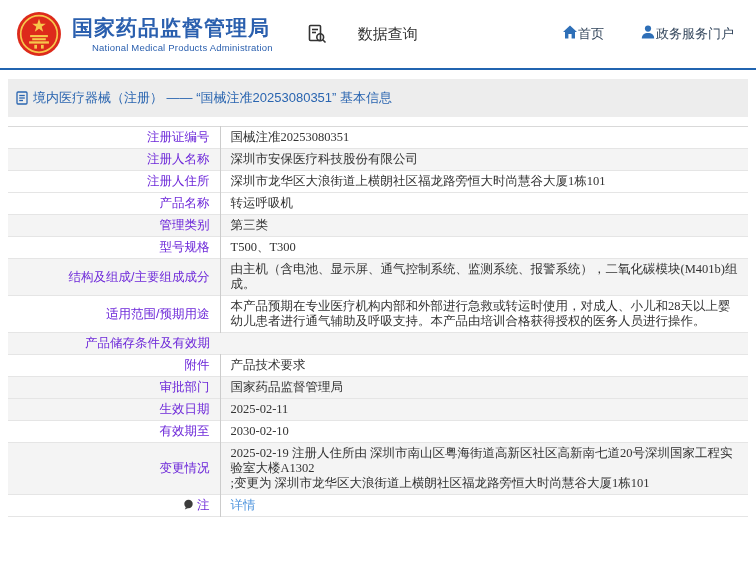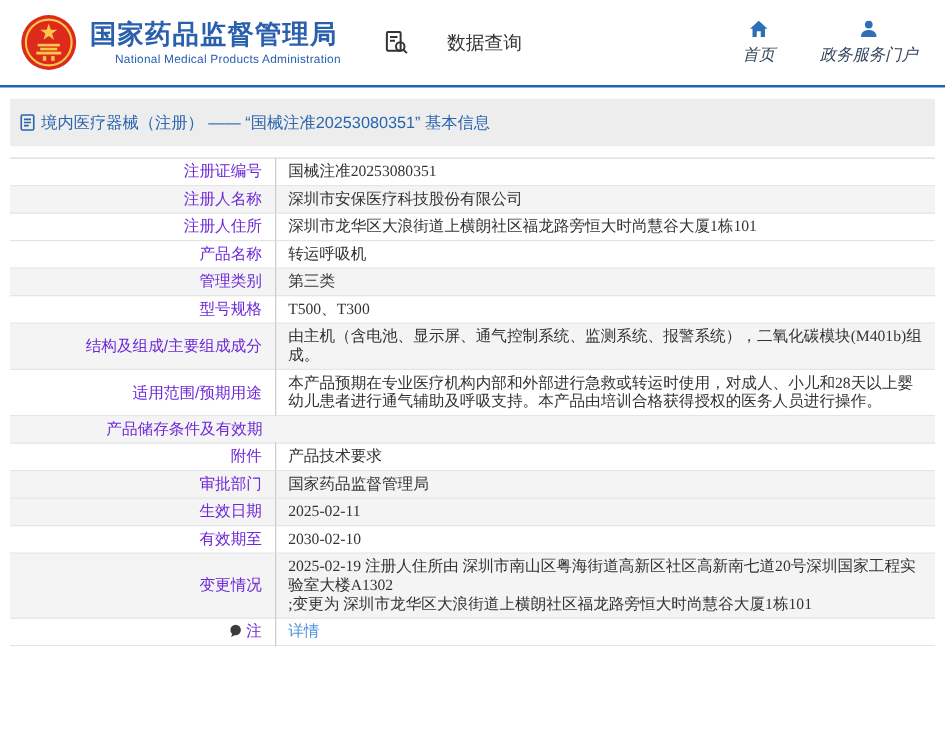--- a/index.html
+++ b/index.html
@@ -10,21 +10,21 @@
   .logo-wrap { display:flex; align-items:center; }
   .emblem { width:46px; height:46px; flex:0 0 auto; }
   .logo-text { margin-left:10px; }
   .logo-title { font-size:21px; font-weight:bold; color:#2a5fae; letter-spacing:1px; line-height:24px; }
   .logo-sub { font-size:9.5px; color:#2a5fae; margin-top:2px; letter-spacing:.2px;padding-left:20px; }
   .dq-item { display:flex; align-items:center; margin-left:34px; cursor:pointer;gap:26px; }
   .dq-icon { width:20px; height:20px; margin-right:5px; }
   .dq-label { font-size:15px; color:#333; }
   .top-spacer { flex:1; }
   .top-nav { display:flex; align-items:center; gap:36px; padding-right:8px; }
-  .nav-item { display:flex; flex-direction:column; align-items:center; cursor:pointer;font-style:italic; }
+  .nav-item { display:flex; flex-direction:row; align-items:center; cursor:pointer; }
   .nav-icon { width:16px; height:16px; margin-bottom:4px; }
   .nav-label { font-size:13px; color:#33465c; }
   .blue-rule { height:2px; background:#2164b0; }
 
   
   .content { margin:0 8px; }
   .crumb-bar { margin-top:9px; background:#ededed; height:38px; display:flex; align-items:center; padding:0 8px; }
   .crumb-icon { width:12px; height:14px; margin-right:5px; flex:0 0 auto; }
   .crumb-text { font-size:13px; color:#2a65b0; }
 

